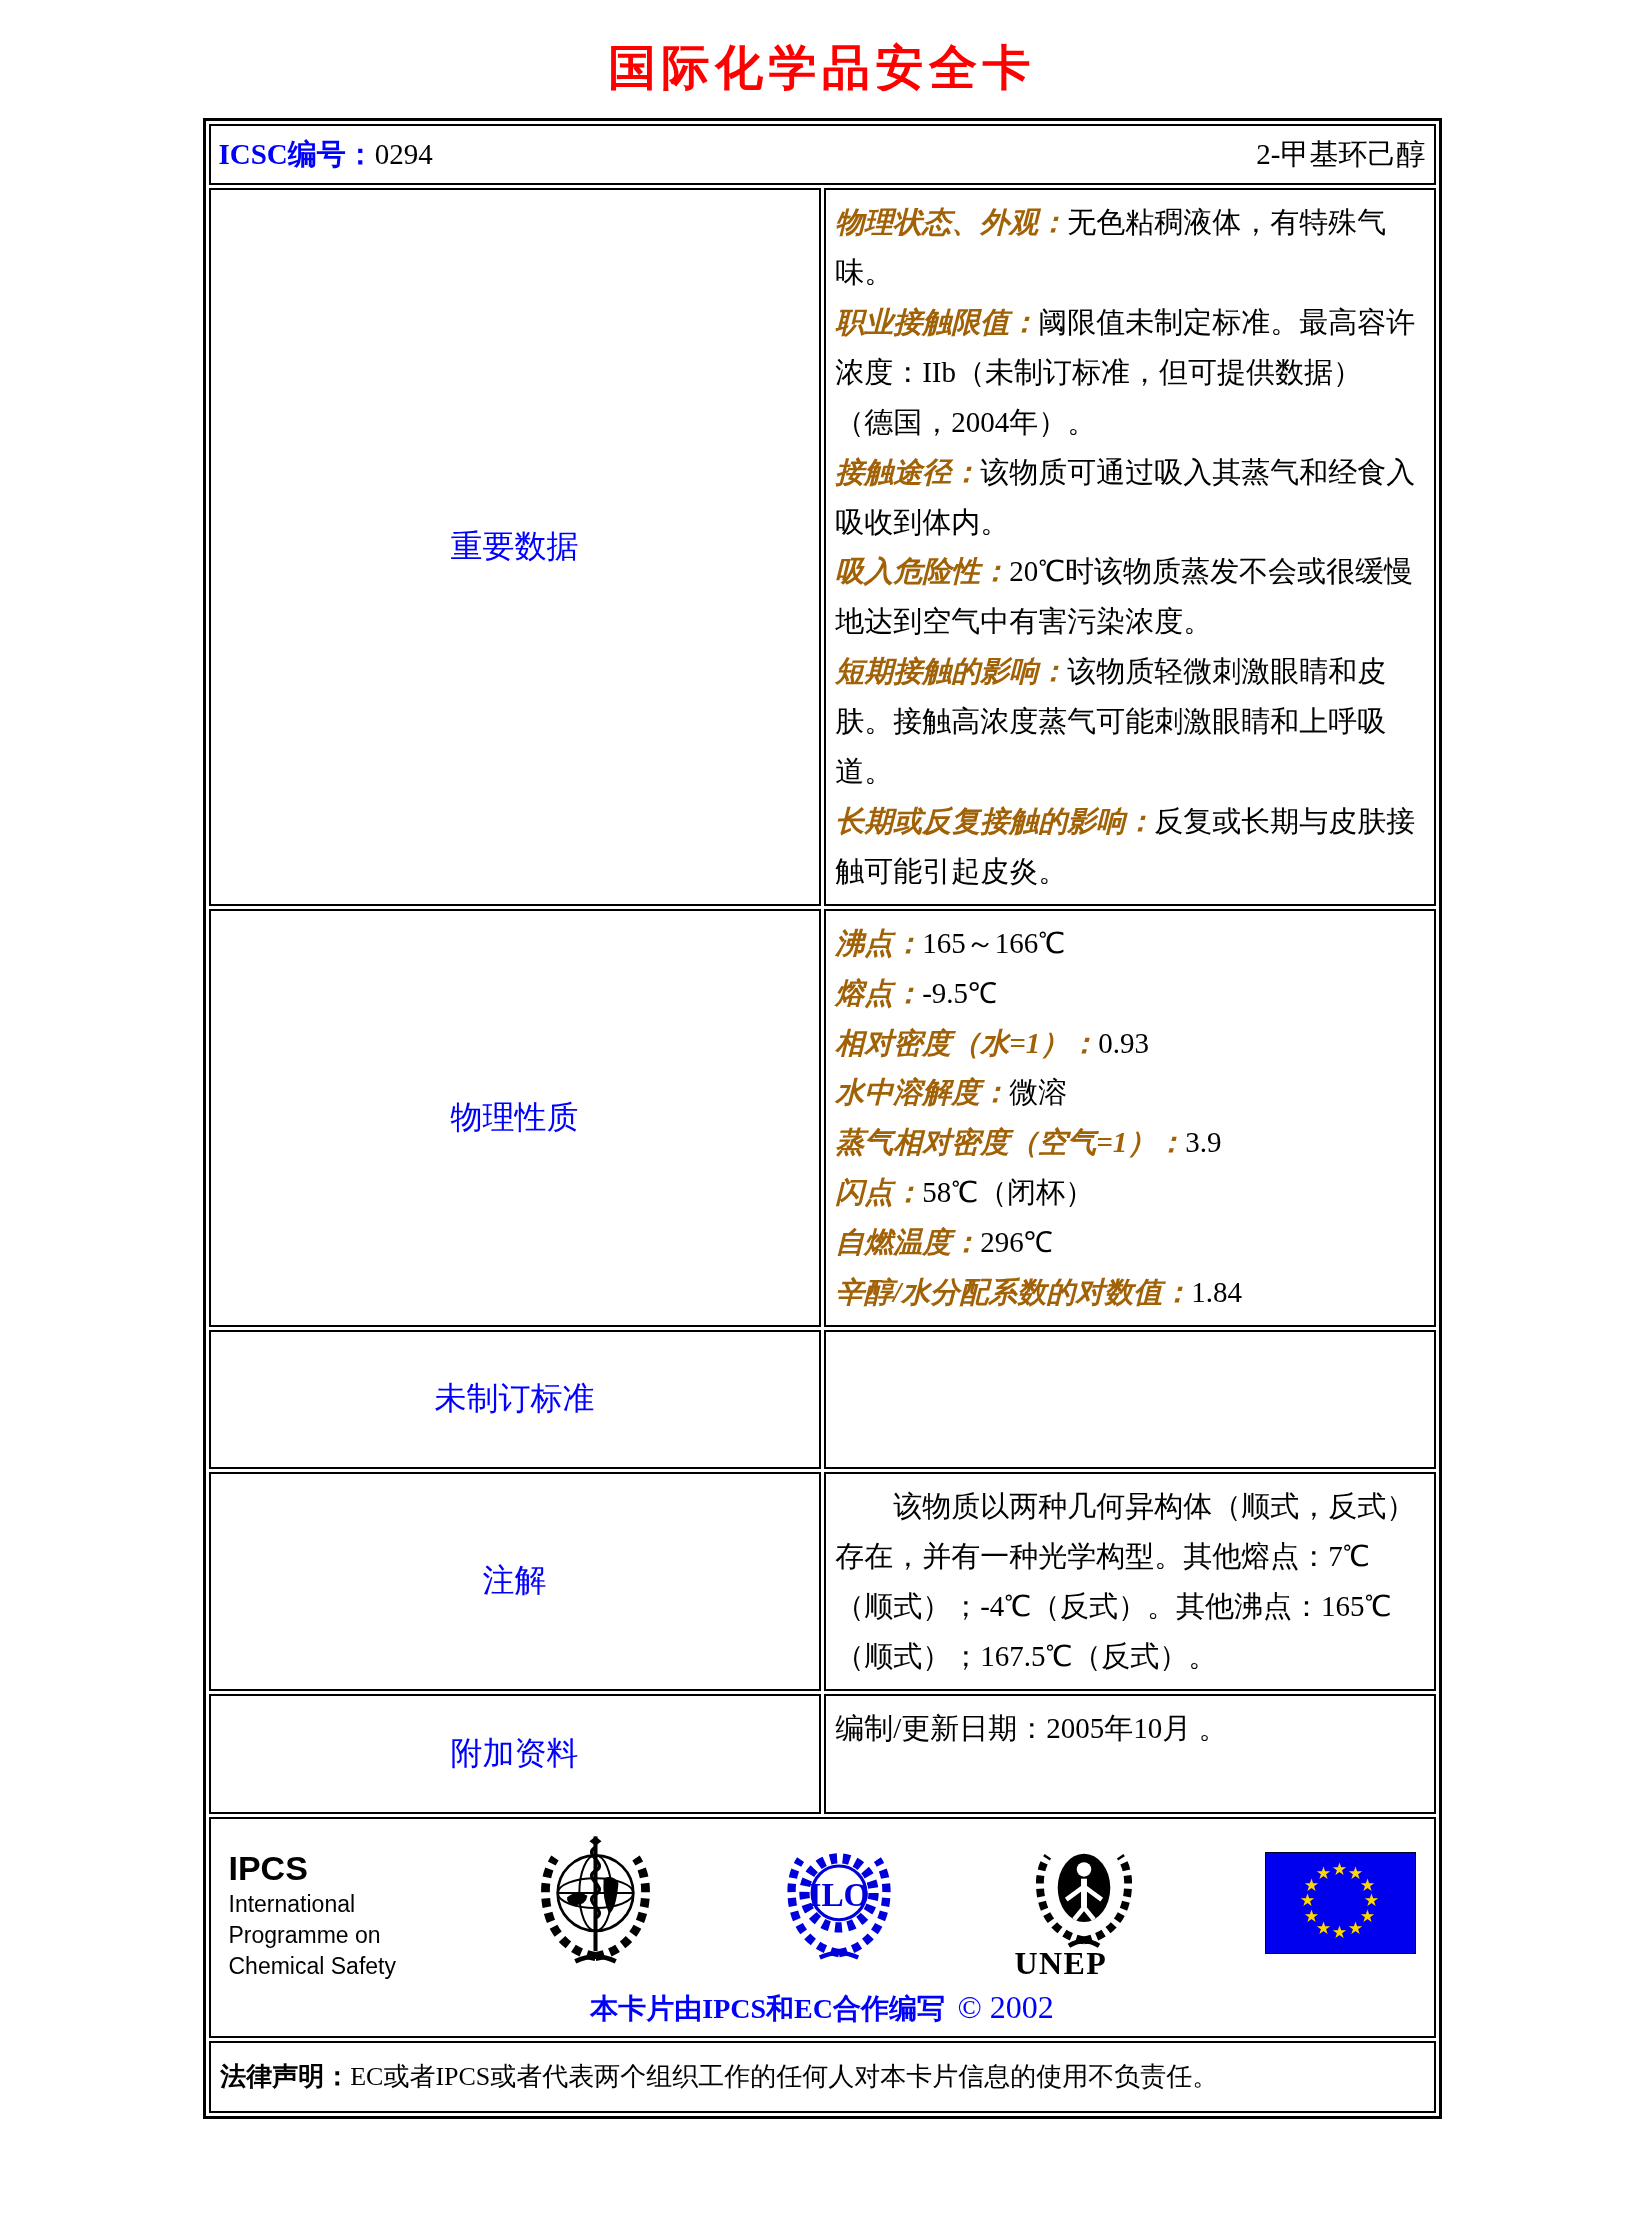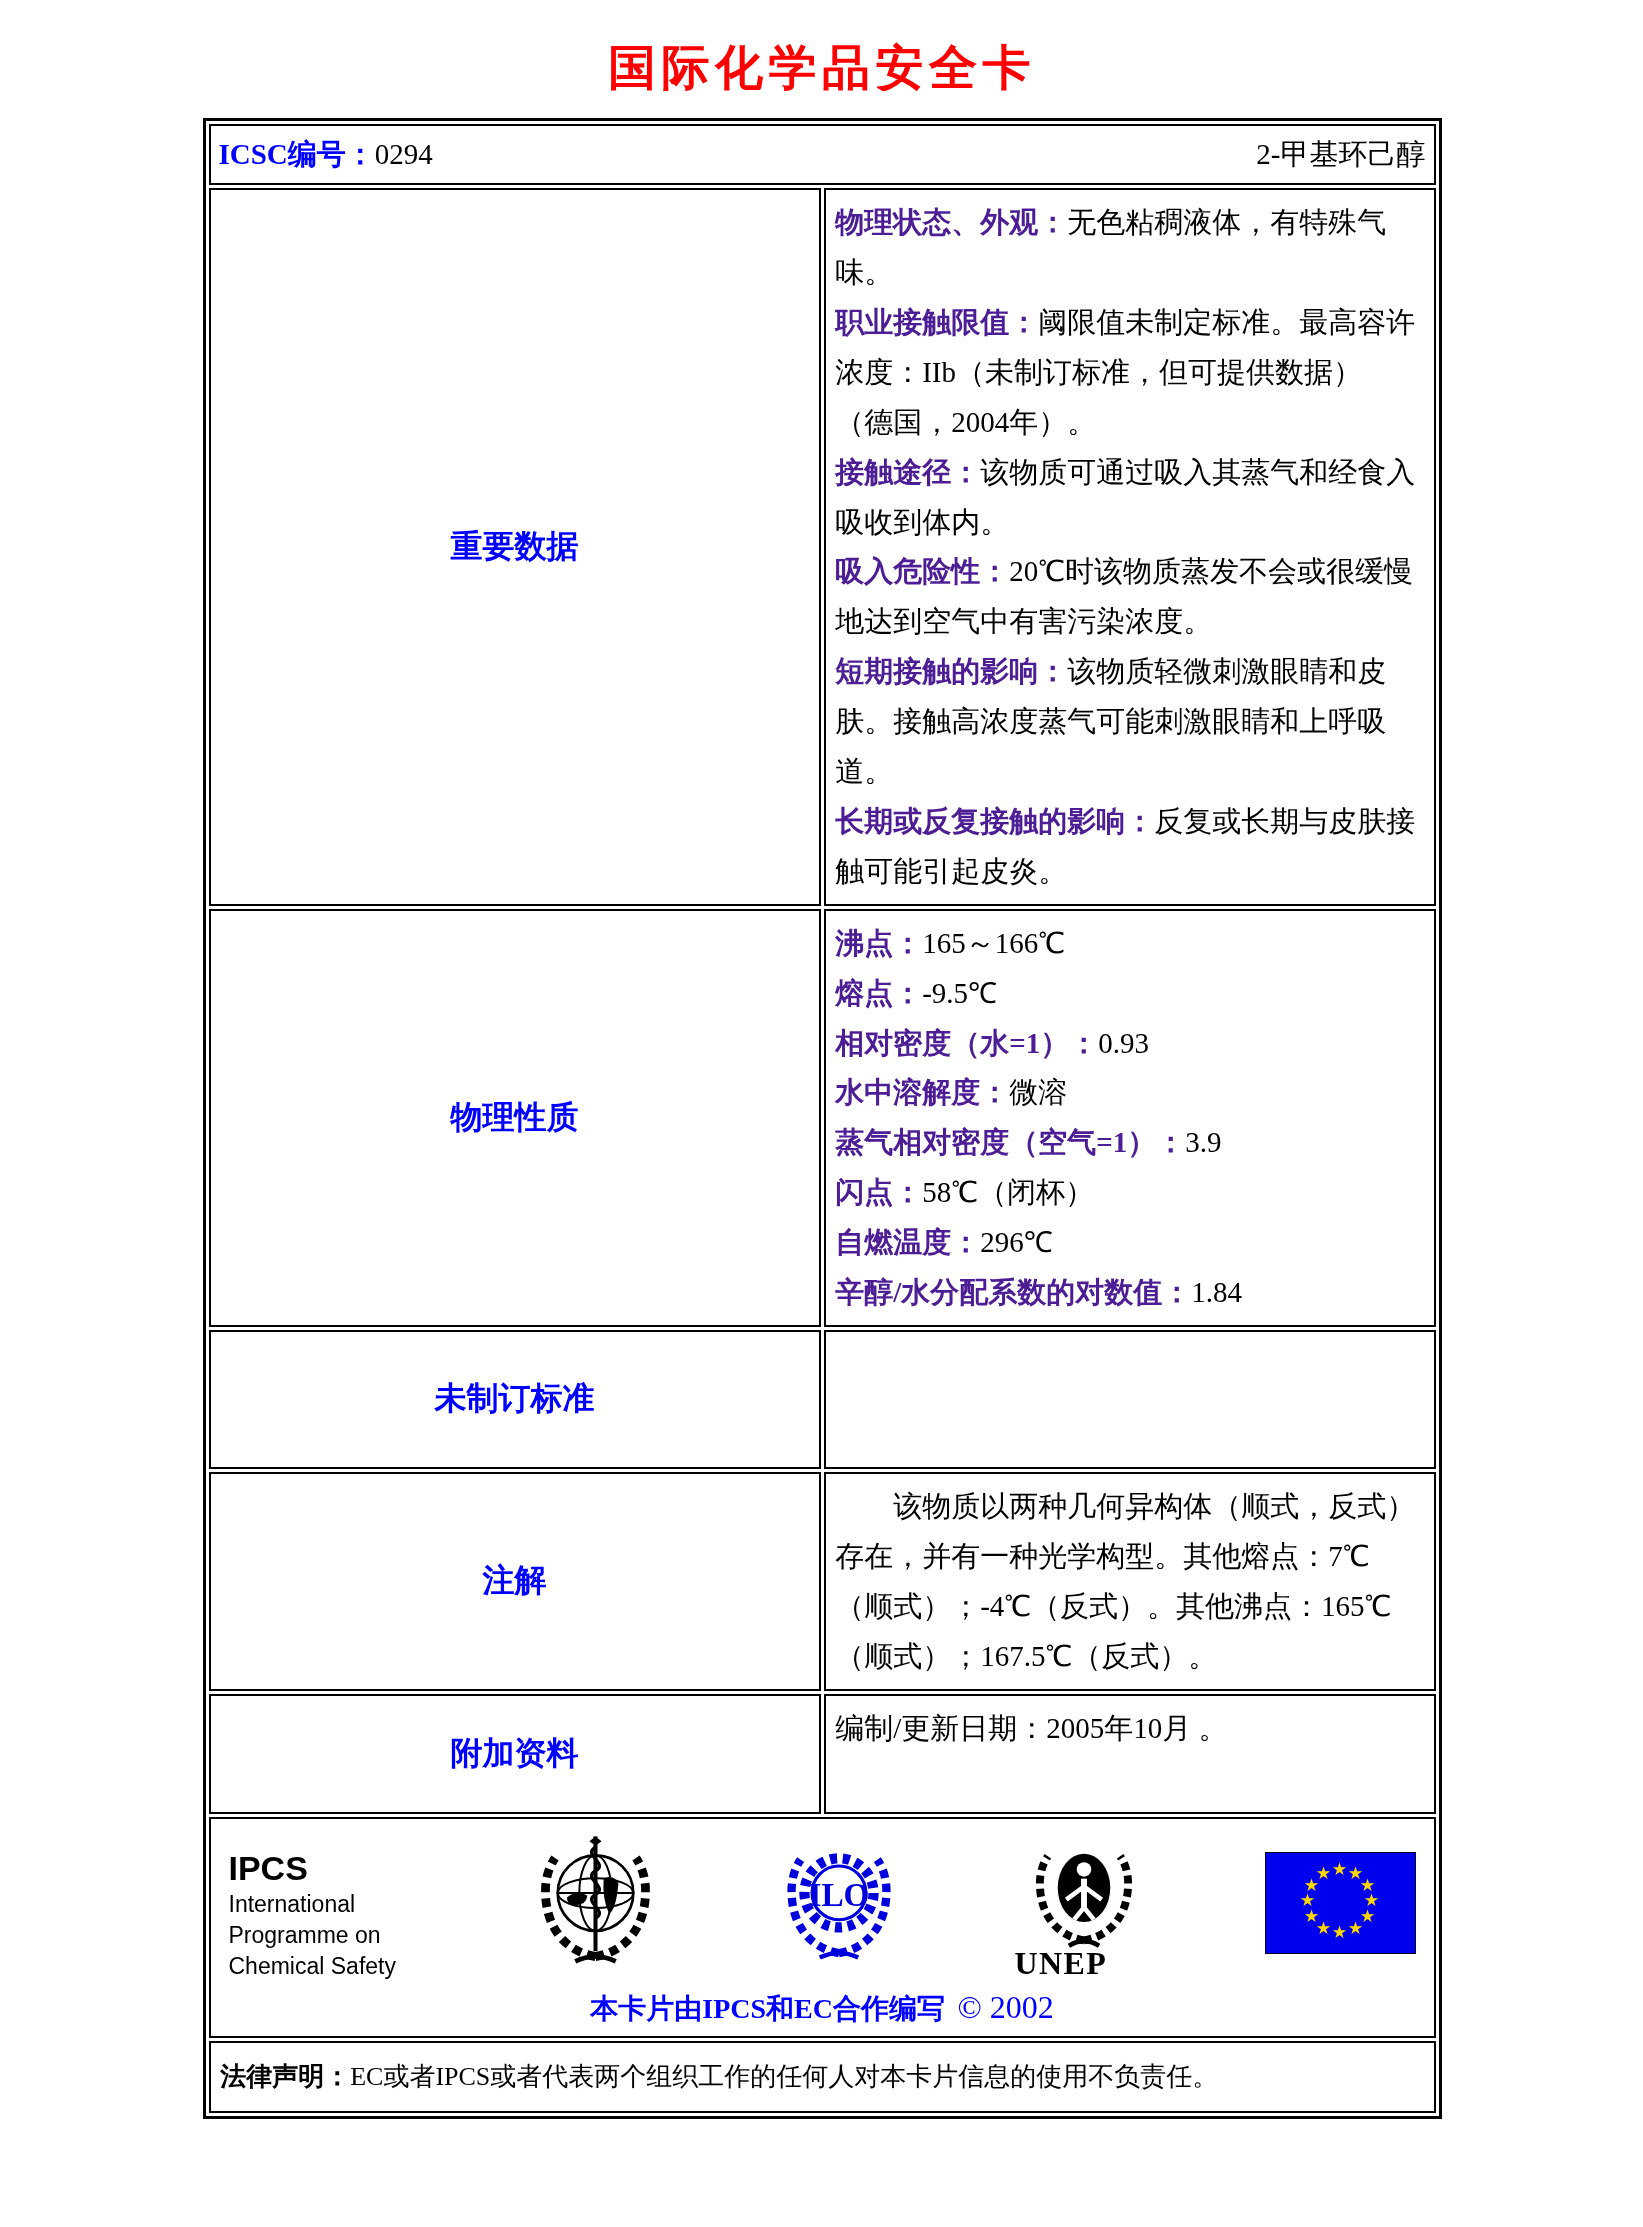--- a/index.html
+++ b/index.html
@@ -35,32 +35,32 @@
   .hdr-flex {
     display:flex; justify-content:space-between; align-items:center;
     padding:0 7px; font-size:29px;gap:32px;
   }
   .blue { color:#0000ff; }
   .bold { font-weight:bold; }
 
   td.lbl {
     width:173px;
     text-align:center; vertical-align:middle;
-    color:#0000ff; font-weight:bold;
+    color:#0000ff; font-weight:normal;
     font-size:32px;
     padding:0 4.2px;
   }
   td.content {
     vertical-align:top;
     padding:8.3px 14px 7px 9.7px;
     font-size:29px;
     line-height:1.72;
   }
   p.ln { margin:0; }
-  .k { color:#4c1d95; font-weight:bold; }
+  .k { color:#a16207; font-weight:bold;font-style:italic; }
 
   td.notes-cell p.para { margin:0; text-indent:2em; }
 
   td.logos-cell { vertical-align:top; padding:12.5px 18px 5.5px 18px; }
   .logo-row { display:flex; justify-content:space-between; align-items:flex-start; }
   .ipcs-block {
     font-family:"Liberation Sans", sans-serif;
     padding-top:16.6px; width:187px;
   }
   .ipcs-abbr { font-size:34px; font-weight:bold; line-height:1.2; }

